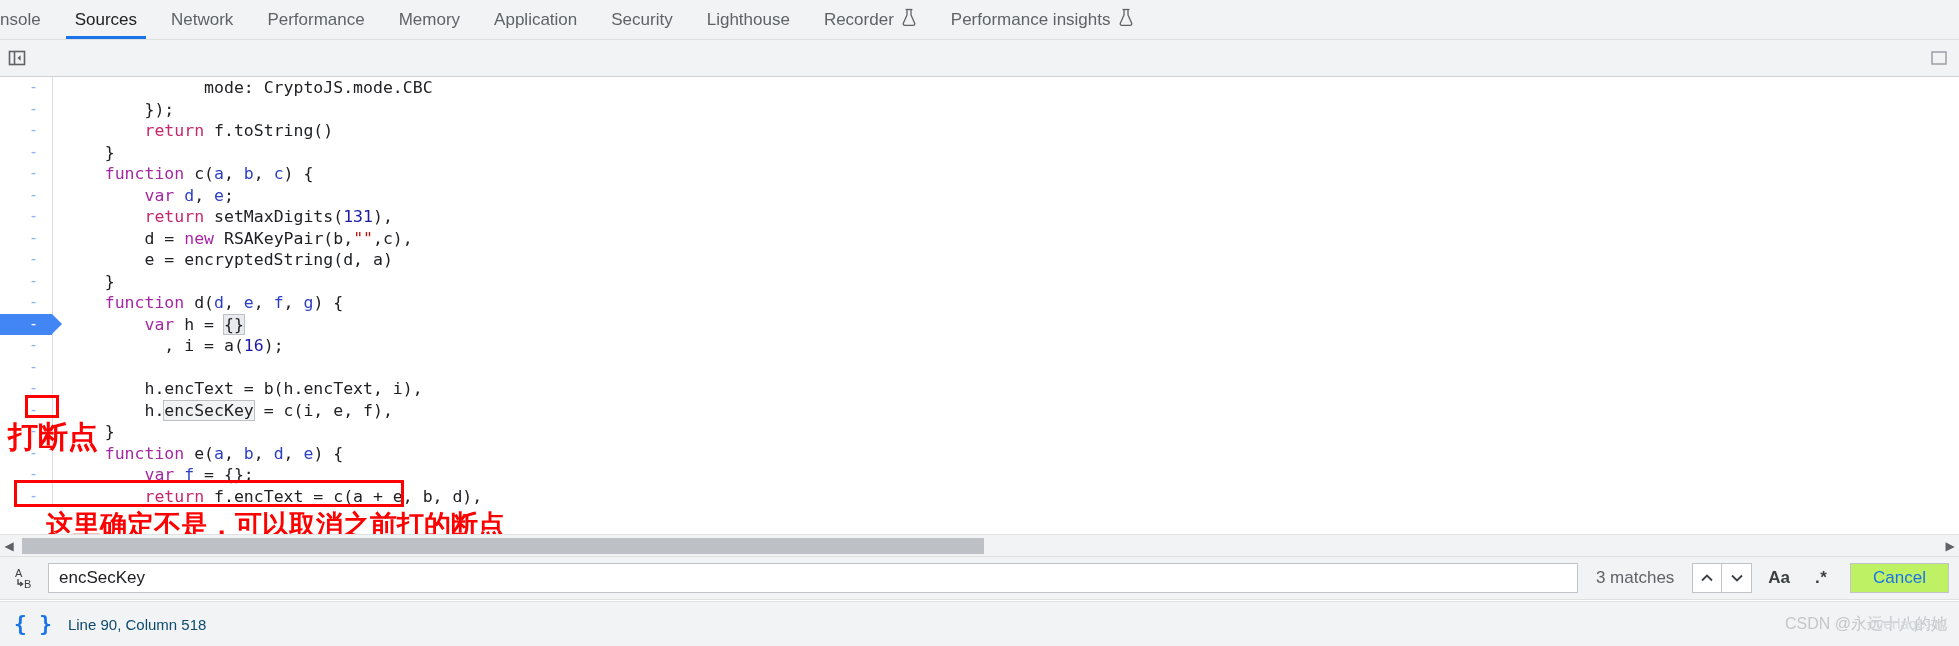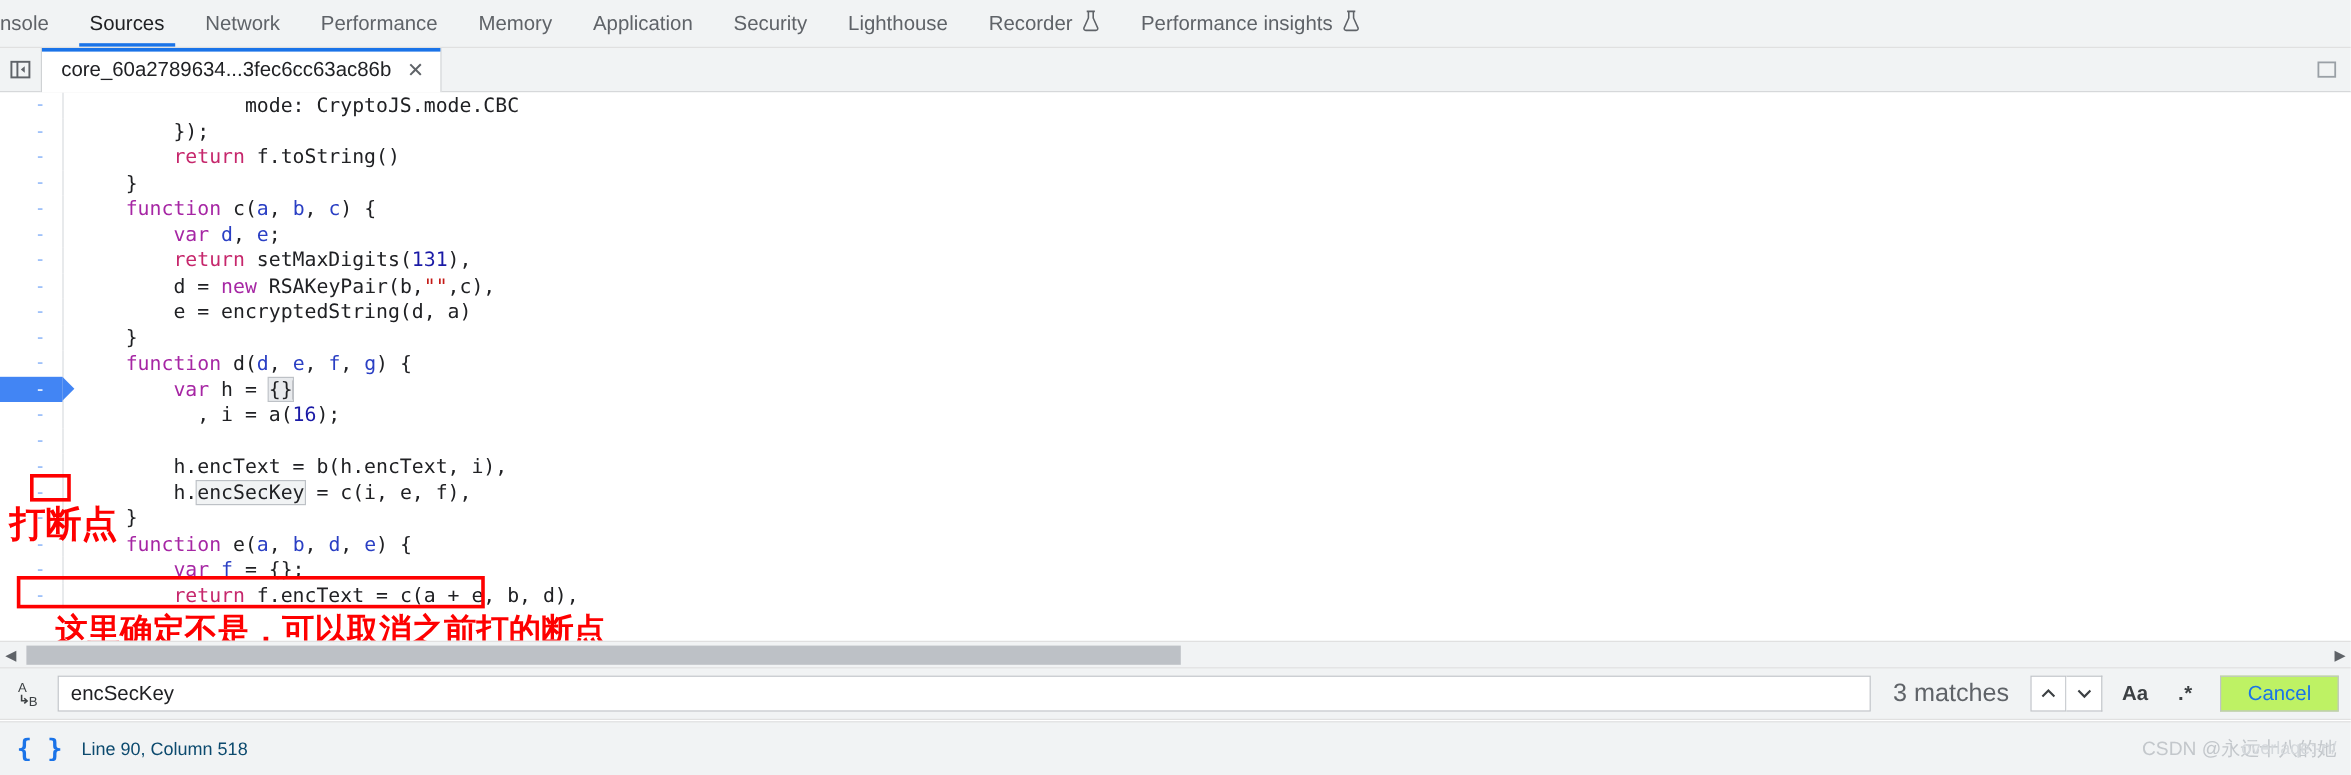--- a/index.html
+++ b/index.html
@@ -222,21 +222,21 @@
     background: #ffffff;
     border: 1px solid #c0c4c8;
     font-family: "Liberation Sans", sans-serif;
     font-size: 17px;
     color: #202124;
     padding: 0 10px;
     outline: none;
   }
   .match-count {
     flex: 0 0 auto;
-    font-size: 21px; color: #5f6368;
+    font-size: 17px; color: #5f6368;
     padding: 0 10px;
   }
   .nav-btns { display: flex; flex: 0 0 auto; }
   .nav-btn {
     width: 30px; height: 30px;
     background: #ffffff;
     border: 1px solid #c0c4c8;
     display: flex; align-items: center; justify-content: center;
     cursor: pointer;
     color: #3c4043;
@@ -339,24 +339,20 @@
     </div>
 
   <div class="file-tabstrip">
     <div class="nav-toggle">
       <svg width="20" height="20" viewBox="0 0 20 20" aria-hidden="true">
         <rect x="2.5" y="3.5" width="15" height="13" fill="none" stroke="#5f6368" stroke-width="1.6"></rect>
         <line x1="7.5" y1="3.5" x2="7.5" y2="16.5" stroke="#5f6368" stroke-width="1.6"></line>
         <path d="M13.6 7.3 L10.4 10 L13.6 12.7 Z" fill="#5f6368"></path>
       </svg>
     </div>
-    <div class="file-tab">
-      <span>core_60a2789634...3fec6cc63ac86b</span>
-      <span class="tab-close">✕</span>
-    </div>
     <div class="tabstrip-right">
       <svg width="18" height="18" viewBox="0 0 18 18" aria-hidden="true">
         <rect x="2" y="3" width="14" height="12" fill="none" stroke="#9aa0a6" stroke-width="1.5"></rect>
       </svg>
     </div>
   </div>
 
   <div class="editor">
     <div class="code-rows" id="code-rows">
         <div class="code-line">

